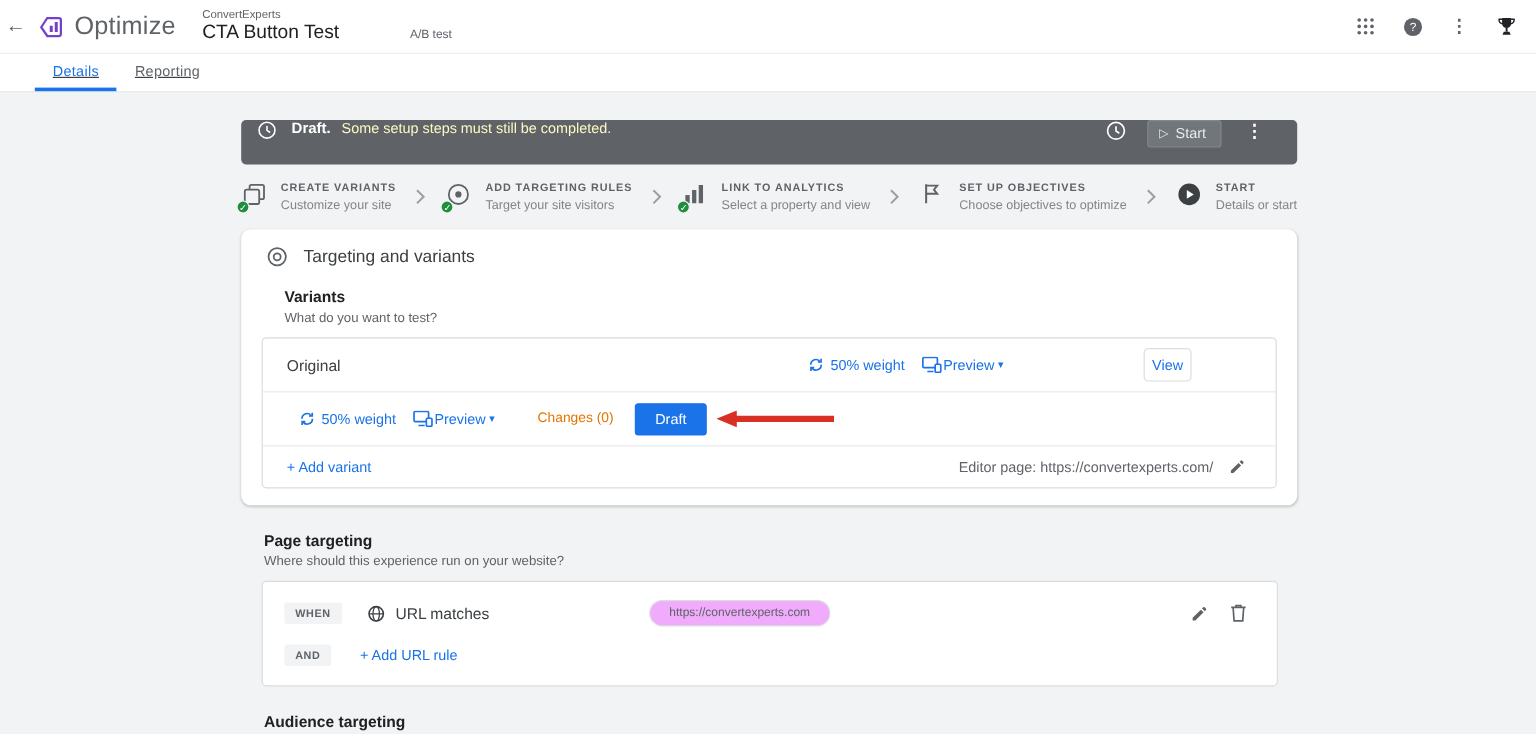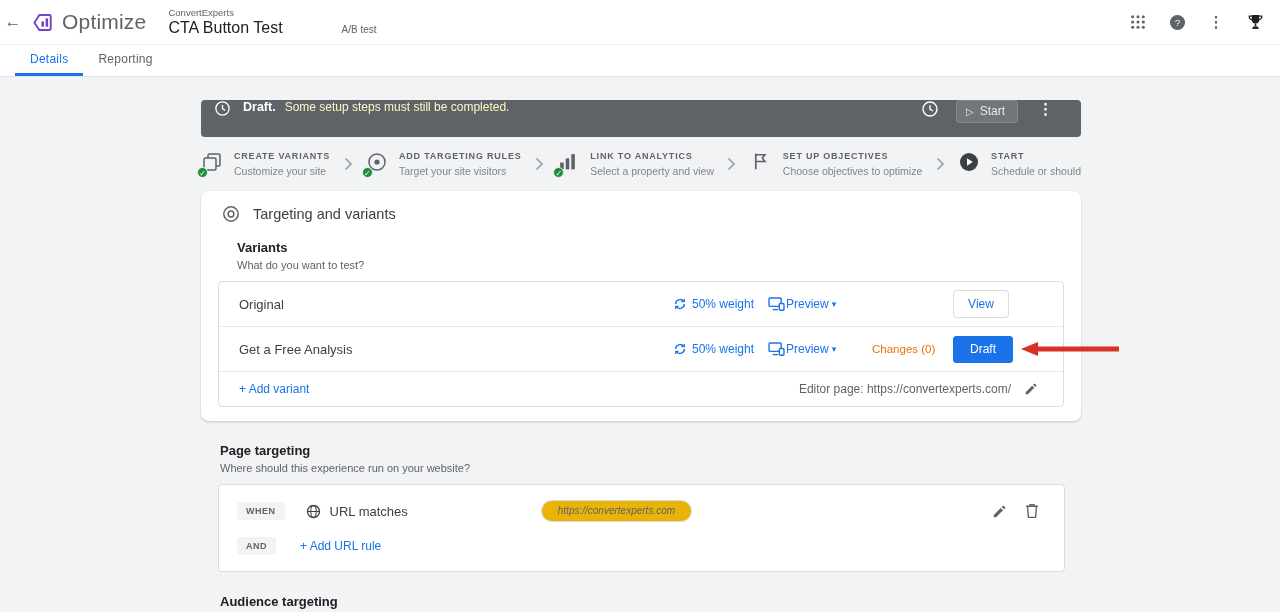--- a/index.html
+++ b/index.html
@@ -15,21 +15,21 @@
   .container-name { font-size:9.5px; color:#5f6368; line-height:11px; }
   .title-row { display:flex; align-items:baseline;gap:48px; }
   .exp-title { font-size:16px; color:#202124; line-height:19px; }
   .exp-type { font-size:10px; color:#5f6368; margin-left:11px; }
   .hdr-spacer { flex:1; }
   .hdr-icons { display:flex; align-items:center; gap:17px; margin-right:14px; }
   .hdr-icon { display:flex; align-items:center; justify-content:center; width:22px; height:22px; cursor:pointer; }
   .more-vert { font-size:15px; color:#5f6368; font-weight:bold; }
 
   
-  .tabbar { position:absolute; top:45px; left:0; width:1280px; height:32px; background:#fff; border-bottom:1px solid #e3e5e8; display:flex; align-items:stretch; padding-left:15px; z-index:5; }
+  .tabbar { position:absolute; top:45px; left:0; width:1280px; height:32px; background:#fff; border-bottom:1px solid #e3e5e8; display:flex; align-items:stretch; padding-left:29px; z-index:5;text-decoration:underline; }
   .tab { font-size:12px; letter-spacing:.25px; padding:0 15px; display:flex; align-items:center; color:#5f6368; border-bottom:3px solid transparent; cursor:pointer; }
   .tab.active { color:var(--accent,#1a73e8); border-bottom-color:var(--accent,#1a73e8); }
 
   
   .col { position:absolute; left:201px; top:77px; width:880px; }
 
   
   .banner { margin-top:23px; height:37px; background:var(--banner_bg,#5f6368); border-radius:4px; display:flex; align-items:flex-start; color:#fff; }
   .banner-info-icon { margin-left:13px; display:flex; }
   .banner-status { font-size:12.5px; font-weight:bold; margin-left:12px; }
@@ -59,37 +59,37 @@
 
   .vtable { margin:10px 1px 0 1px; border:1px solid var(--border,#dadce0); border-radius:4px; }
   .vrow { display:flex; align-items:center; height:45px; border-bottom:1px solid #e8eaed; padding:0 50px 0 20px; }
   .vrow-last { display:flex; align-items:center; height:34px; padding:0 25px 0 20px; }
   .vname { flex:1; font-size:13px; color:#3c4043; }
   .cell-weight { width:95px; display:flex; align-items:flex-end; gap:5px; padding-left:10px; color:var(--accent,#1a73e8); font-size:12px; cursor:pointer; }
   .cell-preview { width:100px; display:flex; align-items:center; gap:1px; padding-left:10px; color:var(--accent,#1a73e8); font-size:12px; cursor:pointer; }
   .caret { font-size:9px; margin-left:2px; }
   .cell-changes { width:95px; padding-left:14px; font-size:11.5px; color:var(--warning,#e37400); cursor:pointer; }
   .cell-action { width:60px; position:relative; }
-  .btn-outline { width:56px; height:28px; background:#fff; border:1px solid var(--border,#dadce0); border-radius:4px; color:var(--accent,#1a73e8); font-size:12px; font-family:inherit; cursor:pointer; }
+  .btn-outline { width:40px; height:28px; background:#fff; border:1px solid var(--border,#dadce0); border-radius:4px; color:var(--accent,#1a73e8); font-size:12px; font-family:inherit; cursor:pointer; }
   .btn-primary { width:60px; height:27px; background:var(--accent,#1a73e8); border:1px solid var(--accent,#1a73e8); border-radius:3px; color:#fff; font-size:12px; font-family:inherit; cursor:pointer; }
   .annot-arrow { position:absolute; left:calc(100% + 8px); top:50%; transform:translateY(-50%); line-height:0; pointer-events:none; }
   .add-variant { font-size:12px; color:var(--accent,#1a73e8); cursor:pointer; flex:1; }
   .editor-page { display:flex; align-items:center; gap:13px; font-size:12px; color:#5f6368; }
   .icon-btn { display:flex; align-items:center; cursor:pointer; }
 
   
   .loose-heading { font-size:13px; font-weight:bold; color:#202124; margin:22px 0 0 19px; }
   .loose-sub { font-size:11px; color:#5f6368; margin:4px 0 0 19px; }
 
   .rules-box { margin:10px 16px 0 17px; background:#fff; border:1px solid var(--border,#dadce0); border-radius:4px; padding:15px 25px 16px 18px; }
   .rule-row { display:flex; align-items:center; }
   .chip { background:#f1f3f4; border-radius:2px; font-size:9px; font-weight:bold; letter-spacing:.5px; color:#5f6368; padding:4px 9px; }
   .rule-globe { margin-left:21px; display:flex; }
   .rule-type { font-size:13px; color:#3c4043; margin-left:9px; }
-  .rule-pill { margin-left:133px; border:1px solid var(--border,#dadce0); border-radius:13px; padding:4px 16px 5px 16px; font-size:10px; color:#5f6368; background:#eab308;font-style:italic; }
+  .rule-pill { margin-left:133px; border:1px solid var(--border,#dadce0); border-radius:13px; padding:4px 16px 5px 16px; font-size:10px; color:#5f6368; background:#f0abfc; }
   .rule-spacer { flex:1; }
   .rule-icons { display:flex; align-items:center; gap:18px; }
   .and-row { margin-top:15px; display:flex; align-items:center; }
   .add-url-rule { font-size:12px; color:var(--accent,#1a73e8); margin-left:24px; cursor:pointer; }
 </style>
 </head>
 <body>
 
 <div class="hdr">
   <div class="back-btn">←</div>
@@ -257,21 +257,21 @@
 
     <div class="step">
       <div class="step-icon">
         <svg width="22" height="22" viewBox="0 0 22 22">
           <circle cx="11" cy="11" r="9" fill="#3c4043"></circle>
           <path d="M9 7.3v7.4l5.8-3.7z" fill="#ffffff"></path>
         </svg>
       </div>
       <div class="step-texts">
         <div class="step-title">START</div>
-        <div class="step-sub">Schedule or should</div>
+        <div class="step-sub">Details or start</div>
       </div>
     </div>
   </div>
 
   <div class="card">
     <div class="card-title-row">
       <svg width="18" height="18" viewBox="0 0 18 18">
         <circle cx="9" cy="9" r="7.2" fill="none" stroke="#5f6368" stroke-width="1.5"></circle>
         <circle cx="9" cy="9" r="2.9" fill="none" stroke="#5f6368" stroke-width="1.5"></circle>
       </svg>
@@ -303,21 +303,20 @@
           <span>Preview</span>
           <span class="caret">▾</span>
         </div>
         <div class="cell-changes"></div>
         <div class="cell-action">
           <button class="btn-outline">View</button>
         </div>
       </div>
 
       <div class="vrow">
-        <div class="vname">Get a Free Analysis</div>
         <div class="cell-weight">
           <svg width="14" height="14" viewBox="0 0 16 16">
             <path d="M3 8a5 5 0 0 1 9-3" fill="none" stroke="currentColor" stroke-width="1.6"></path>
             <path d="M12.8 2.2v3.1h-3.1" fill="none" stroke="currentColor" stroke-width="1.6"></path>
             <path d="M13 8a5 5 0 0 1-9 3" fill="none" stroke="currentColor" stroke-width="1.6"></path>
             <path d="M3.2 13.8v-3.1h3.1" fill="none" stroke="currentColor" stroke-width="1.6"></path>
           </svg>
           <span>50% weight</span>
         </div>
         <div class="cell-preview">

